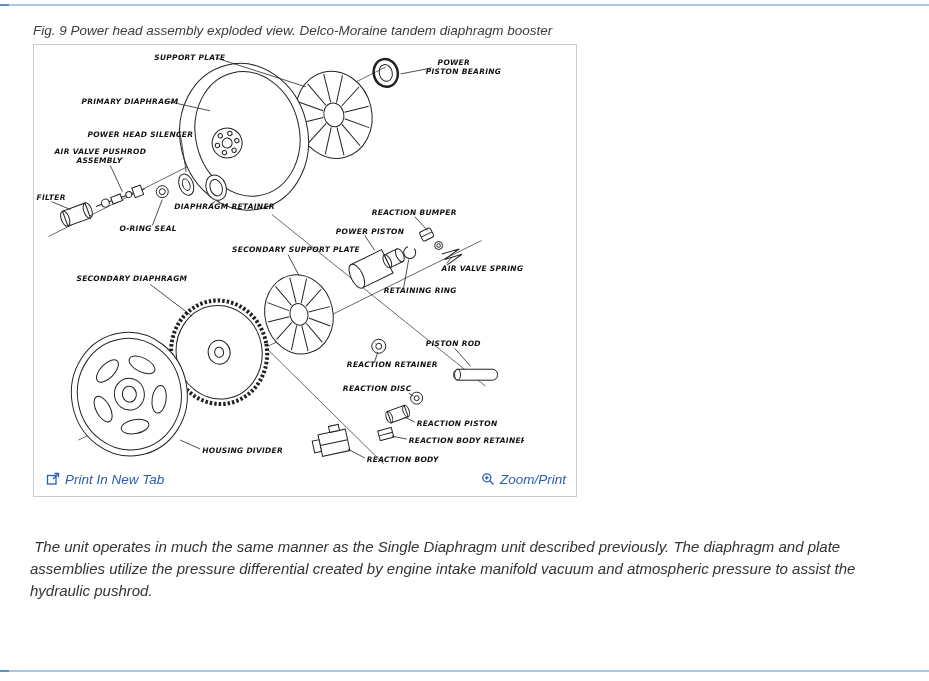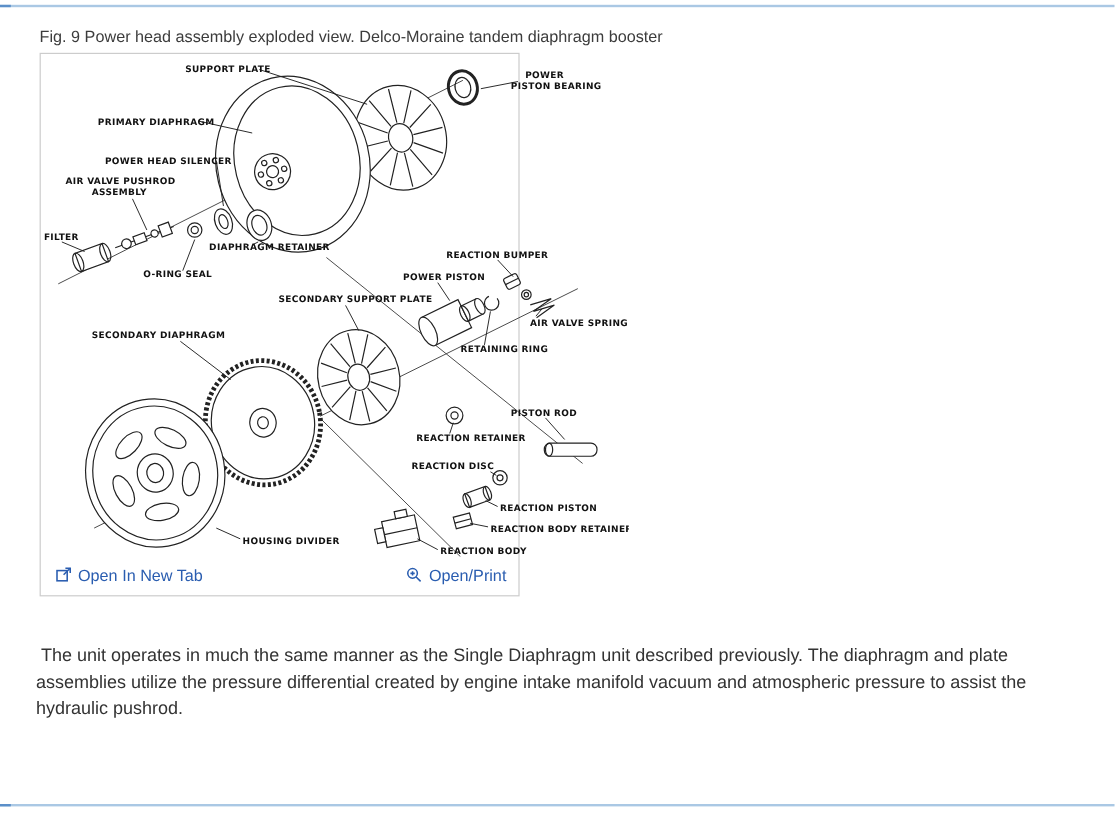--- a/index.html
+++ b/index.html
@@ -1,23 +1,23 @@
 <!DOCTYPE html>
 <html><head>
 <meta charset="utf-8">
 <style>
   html,body{margin:0;padding:0;background:#fff;}
   .page{position:relative;width:929px;height:681px;background:#fff;overflow:hidden;
-        font-family:"Liberation Sans", sans-serif;color:#333;}
+        font-family:"Liberation Sans", sans-serif;color:#333;font-style:italic;}
   .rule{position:absolute;left:0;right:0;height:2px;background:#aac8e4;}
   .rule::before{content:"";display:block;width:9px;height:2px;background:#5b8fc9;}
   .rule.top{top:4px;}
   .rule.bottom{top:670px;}
   .caption{position:absolute;left:33px;top:23px;font-size:13.5px;color:#3c3c3c;}
-  .figure-box{position:absolute;left:33px;top:44px;width:400px;border:1px solid #cccccc;
+  .figure-box{position:absolute;left:33px;top:44px;width:544px;border:1px solid #cccccc;
               background:#fff;box-sizing:border-box;}
   svg.diagram{display:block;}
   .diagram .part{stroke:#222;fill:none;stroke-width:1;}
   .diagram .wf{fill:#fff;}
   .diagram .axis{stroke:#444;stroke-width:0.8;fill:none;}
   .diagram .leader{stroke:#222;stroke-width:0.8;fill:none;}
   .dlabel{stroke:none;fill:#111;font-family:"DejaVu Sans",sans-serif;
           font-size:7.5px;font-weight:bold;letter-spacing:0.3px;}
   .figure-actions{display:flex;justify-content:space-between;align-items:center;
                   height:30px;padding:0 10px 2px 12px;margin:0;}
@@ -235,29 +235,29 @@
       </g>
     </svg>
 
     <figcaption class="figure-actions">
       <a class="action">
         <svg width="14" height="14" viewBox="0 0 14 14">
           <rect x="1.5" y="3.5" width="8.5" height="8.5"></rect>
           <path d="M8.5 1.5h4v4"></path>
           <path d="M12.5 1.5L7 7"></path>
         </svg>
-        <span>Open In New Tab</span>
+        <span>Print In New Tab</span>
       </a>
       <a class="action">
         <svg width="14" height="14" viewBox="0 0 14 14">
           <circle cx="5.8" cy="5.8" r="4"></circle>
           <path d="M8.8 8.8l3.7 3.7"></path>
           <path d="M4 5.8h3.6M5.8 4v3.6"></path>
         </svg>
-        <span>Open/Print</span>
+        <span>Zoom/Print</span>
       </a>
     </figcaption>
   </figure>
 
   <div class="content">
     <p> The unit operates in much the same manner as the Single Diaphragm unit described previously. The diaphragm and plate assemblies utilize the pressure differential created by engine intake manifold vacuum and atmospheric pressure to assist the hydraulic pushrod.</p>
   </div>
 
   <div class="rule bottom"></div>
 

